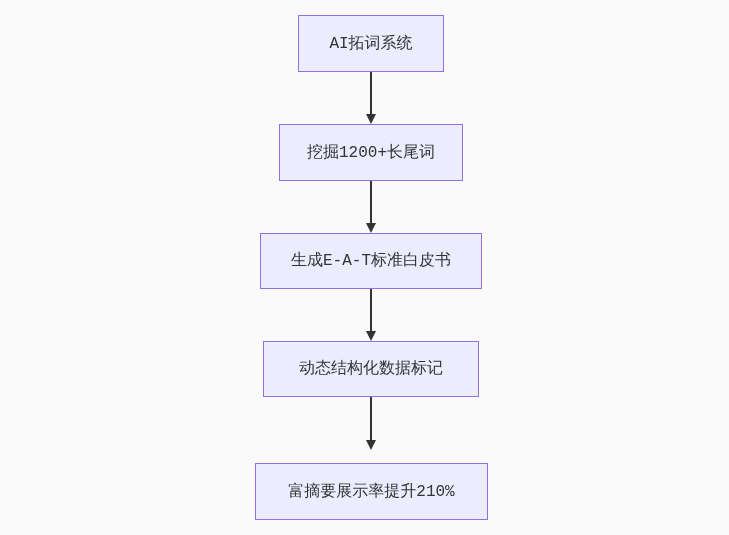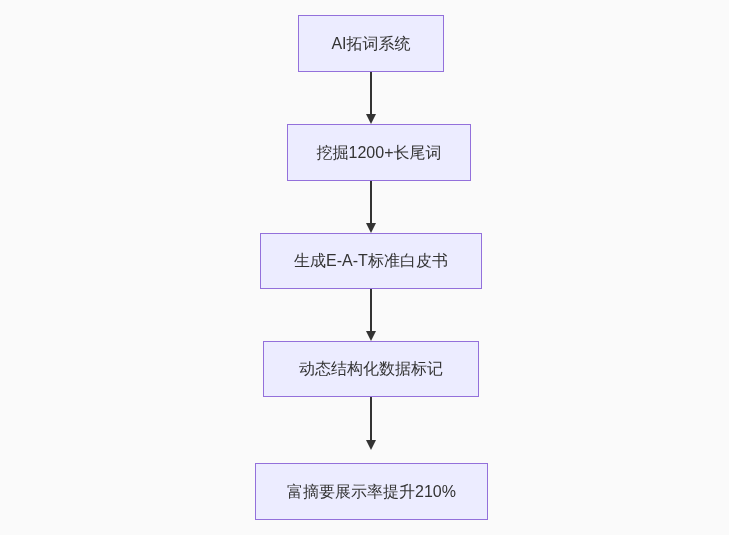--- a/index.html
+++ b/index.html
@@ -25,20 +25,21 @@
     border: 1px solid var(--node-stroke, #9370db);
     display: flex;
     align-items: center;
     justify-content: center;
   }
   .node-label {
     font-size: 16px;
     line-height: 1;
     color: var(--text, #333333);
     white-space: nowrap;
+    font-family: Liberation Mono, monospace;
   }
   svg.edges {
     position: absolute;
     left: 0;
     top: 0;
     pointer-events: none;
   }
   .edge-line {
     stroke: var(--arrow, #333333);
     stroke-width: 2;
@@ -69,21 +70,21 @@
     <g>
       <line class="edge-line" x1="371" y1="397" x2="371" y2="441"></line>
       <polygon class="edge-head" points="366,440 376,440 371,450"></polygon>
     </g>
   </svg>
 
   <div class="node" style="left:298px; top:15px; width:146px; height:57px;">
     <span class="node-label">AI拓词系统</span>
   </div>
 
-  <div class="node" style="left:287px; top:124px; width:184px; height:57px;">
+  <div class="node" style="left:279px; top:124px; width:184px; height:57px;">
     <span class="node-label">挖掘1200+长尾词</span>
   </div>
 
   <div class="node" style="left:263px; top:341px; width:216px; height:56px;">
     <span class="node-label">动态结构化数据标记</span>
   </div>
 
   <div class="node" style="left:260px; top:233px; width:222px; height:56px;">
     <span class="node-label">生成E-A-T标准白皮书</span>
   </div>

